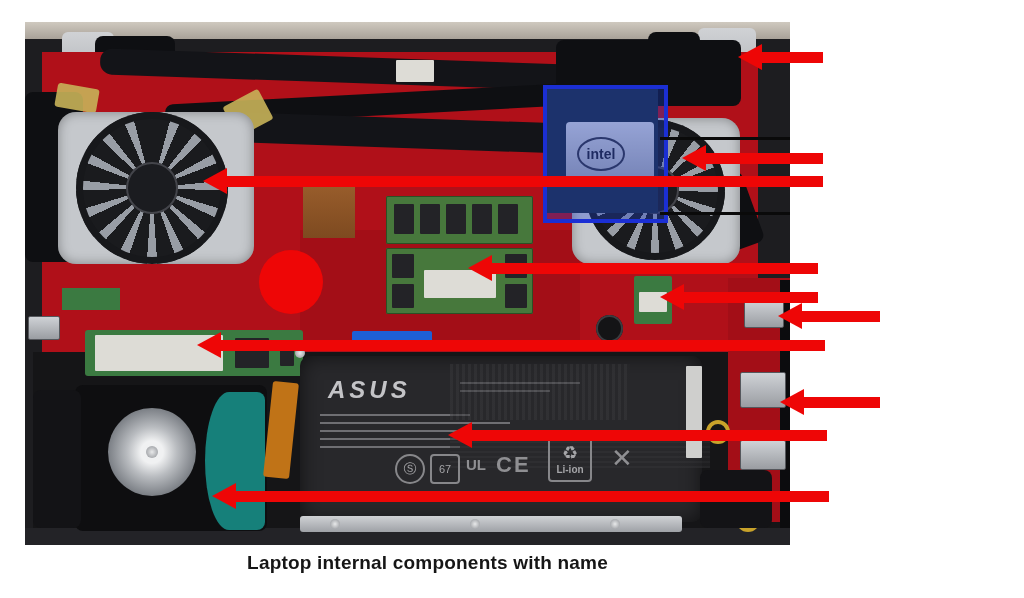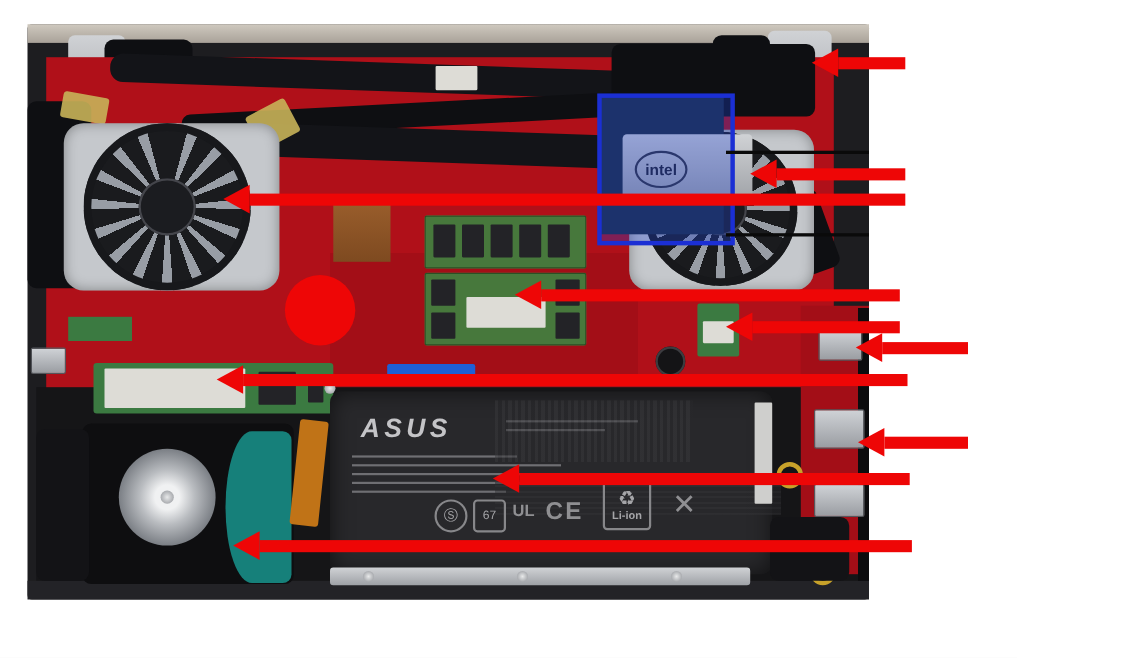--- a/index.html
+++ b/index.html
@@ -80,21 +80,21 @@
   <div class="abs fan" style="left:76px;top:112px;width:152px;height:152px;"></div>
   <div class="abs fanhub" style="left:126px;top:162px;width:52px;height:52px;"></div>
 
   <div class="abs fanhouse" style="left:572px;top:118px;width:168px;height:146px;"></div>
   <div class="abs fan" style="left:585px;top:120px;width:140px;height:140px;"></div>
   <div class="abs fanhub" style="left:631px;top:166px;width:48px;height:48px;"></div>
 
   <div class="abs copper" style="left:303px;top:182px;width:52px;height:56px;"></div>
 
   <div class="abs" style="left:545px;top:87px;width:113px;height:126px;background:#1c2b3a;"></div>
-  <div class="abs silver" style="left:566px;top:122px;width:88px;height:62px;border-radius:4px;padding-left:30px;">
+  <div class="abs silver" style="left:566px;top:122px;width:88px;height:62px;border-radius:4px;">
     <div class="intel-oval" style="position:absolute;left:11px;top:15px;width:44px;height:30px;">
       <span>intel</span>
     </div>
   </div>
 
   <div class="abs ram" style="left:386px;top:196px;width:147px;height:48px;">
     <div class="chip" style="position:absolute;left:8px;top:8px;width:20px;height:30px;"></div>
     <div class="chip" style="position:absolute;left:34px;top:8px;width:20px;height:30px;"></div>
     <div class="chip" style="position:absolute;left:60px;top:8px;width:20px;height:30px;"></div>
     <div class="chip" style="position:absolute;left:86px;top:8px;width:20px;height:30px;"></div>
@@ -179,13 +179,14 @@
       <div class="arrow" style="left: 221px; top: 340px; width: 604px;"></div>
       <div class="arrow" style="left: 804px; top: 397px; width: 76px;"></div>
       <div class="arrow" style="left: 472px; top: 430px; width: 355px;"></div>
       <div class="arrow" style="left: 236px; top: 491px; width: 593px;"></div>
       <div class="leader" style="left: 660px; top: 137px; width: 130px;"></div>
       <div class="leader" style="left: 660px; top: 212px; width: 130px;"></div>
       <div class="hlbox" style="left: 543px; top: 85px; width: 117px; height: 130px;"></div>
       <div class="hlcircle" style="left: 259px; top: 250px; width: 64px; height: 64px;"></div>
     </div>
 
+  <div class="caption">Laptop internal components with name</div>
 </div>
 
 </body></html>

